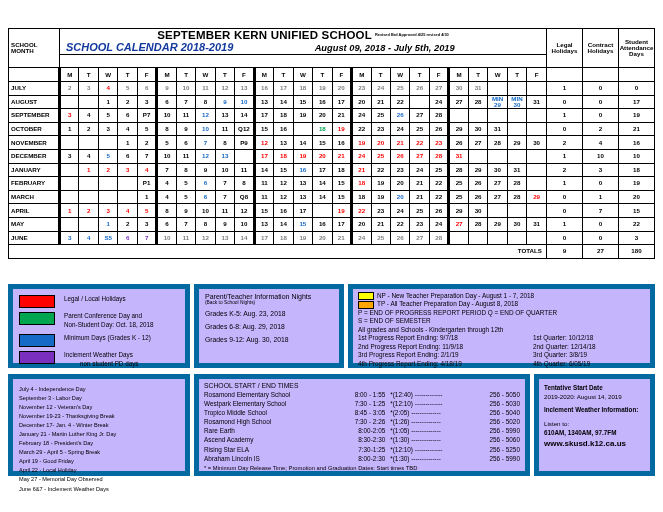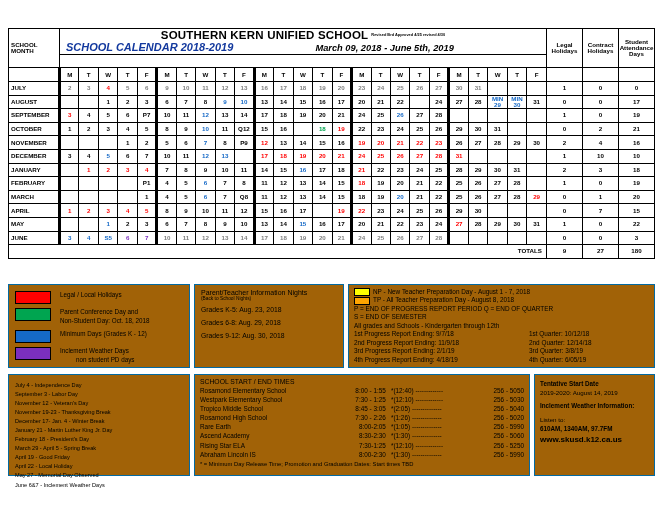--- a/index.html
+++ b/index.html
@@ -67,21 +67,21 @@
   .c-pur{background:#7b2fbe;color:#7b2fbe;}
   .c-gry{background:#c0c0c0;color:#808080;}
   .c-none{background:#fff;}
   .totrow td{height:12px;}
   .totlabel{text-align:right !important;padding-right:4px !important;font-size:6.5px;}
 
   
   .panels{position:absolute;left:8px;top:256px;width:647px;}
   .rowbox{display:flex;gap:0;align-items:stretch;}
 
-  .box{border:1px solid #0369a1;background:#a16207;box-sizing:border-box;}
+  .box{border:5px solid #0369a1;background:#c4b5fd;box-sizing:border-box;}
 
   
   .legend{width:182px;height:84px;padding:5px 4px 0 6px;}
   .lg-item{display:flex;align-items:flex-start;margin-bottom:3px;}
   .sw{width:34px;height:11px;border:1px solid #000;flex:0 0 34px;margin-right:9px;margin-top:1px;}
   .sw.red{background:#ff0000;}
   .sw.green{background:#00a550;}
   .sw.blue{background:#1569c7;}
   .sw.purple{background:#7b2fbe;}
   .lg-txt{font-size:6.3px;line-height:1.5;}
@@ -128,24 +128,24 @@
 
   <table class="cal">
     <tbody>
 
       <tr>
         <td class="mcol hdr-label" rowspan="2">
           <div>SCHOOL</div>
             <div>MONTH</div>
         </td>
         <td class="title-cell" colspan="25">
-          <div><span class="t1">SOUTHERN KERN UNIFIED SCHOOL</span><span class="t-rev">Revised Brd Approved 4/25 revised 4/30</span></div>
+          <div><span class="t1">SEPTEMBER KERN UNIFIED SCHOOL</span><span class="t-rev">Revised Brd Approved 4/25 revised 4/30</span></div>
           <div class="t2row">
             <span class="t2">SCHOOL CALENDAR 2018-2019</span>
-            <span class="t3">March 09, 2018 - June 5th, 2019</span>
+            <span class="t3">August 09, 2018 - July 5th, 2019</span>
             <span style="width:4px"></span>
           </div>
         </td>
         <td class="tcol hcol" rowspan="2">
           <div>Legal</div>
             <div>Holidays</div>
         </td>
         <td class="tcol hcol" rowspan="2">
           <div>Contract</div>
             <div>Holidays</div>

